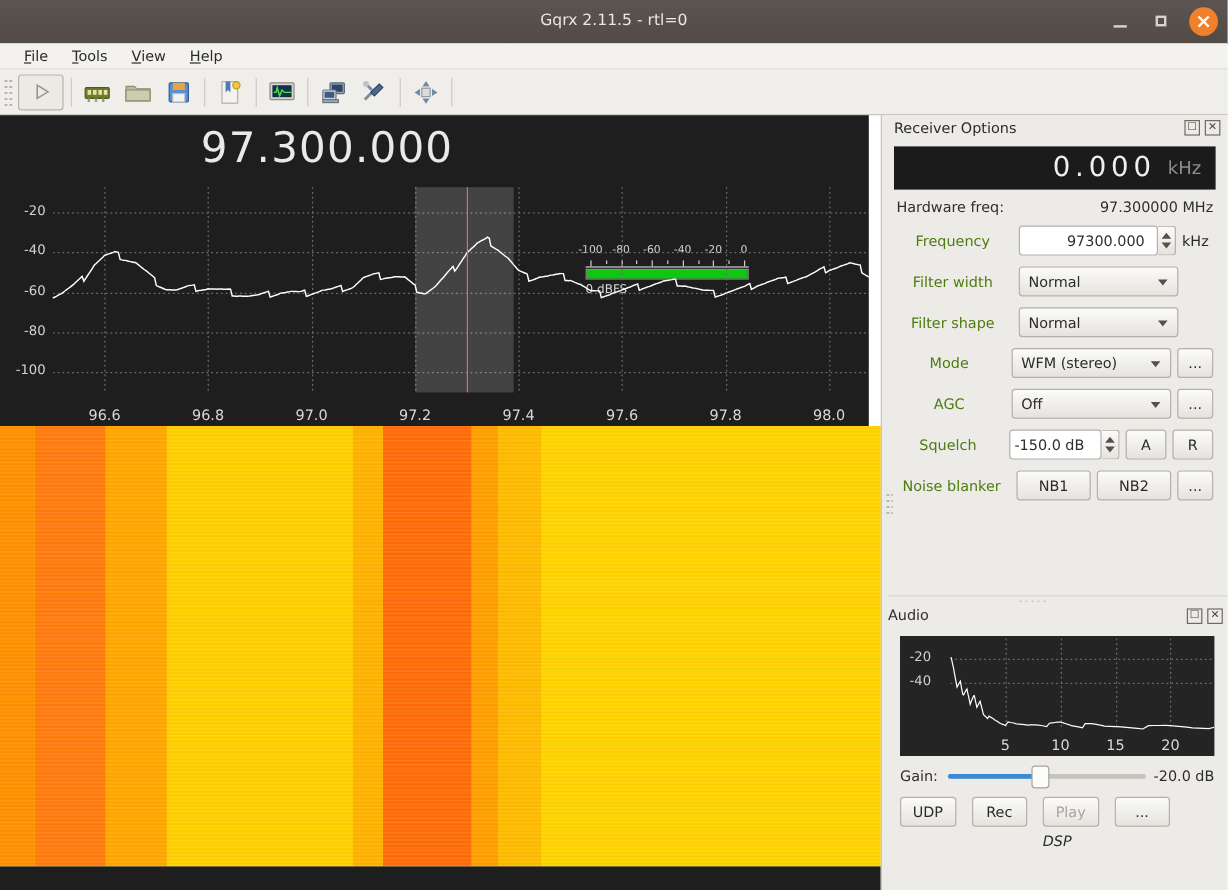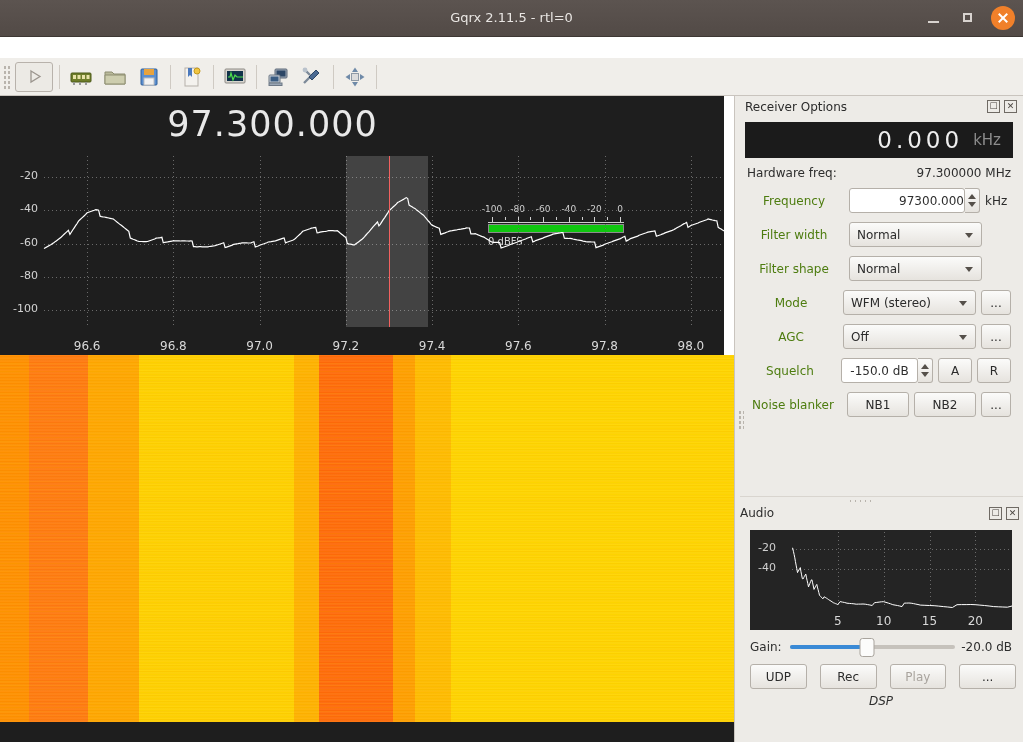--- a/index.html
+++ b/index.html
@@ -85,21 +85,21 @@
   .form{padding:8px 12px 0 12px;}
   .frow{display:flex;align-items:center;margin-bottom:9px;height:25px;}
   .flabel{width:94px;text-align:center;padding-right:8px;font-size:12px;color:#4d7c0f;}
   .fctl{display:flex;align-items:center;gap:5px;flex:1;}
   .combo{position:relative;height:25px;background:linear-gradient(180deg,#fbfbfa,#e6e3de);
      border:1px solid #b5b0a9;border-radius:3px;box-sizing:border-box;display:flex;align-items:center;
      padding-left:7px;font-size:12px;color:#2b2b2b;cursor:pointer;}
   .combo .arrow{position:absolute;right:8px;top:10px;width:0;height:0;
      border-left:4px solid transparent;border-right:4px solid transparent;border-top:5px solid #55504a;}
   .spin{height:25px;background:#fff;border:1px solid #b5b0a9;border-radius:3px;box-sizing:border-box;
-     display:flex;align-items:center;justify-content:flex-end;padding-right:0;font-size:12px;}
+     display:flex;align-items:center;justify-content:flex-end;padding-right:10px;font-size:12px;}
   .spinbtns{width:15px;height:25px;border:1px solid #b5b0a9;border-left:none;border-radius:0 3px 3px 0;
      background:linear-gradient(180deg,#fbfbfa,#e6e3de);box-sizing:border-box;
      display:flex;flex-direction:column;align-items:center;justify-content:center;gap:3px;cursor:pointer;}
   .spinbtns i{display:block;width:0;height:0;border-left:4px solid transparent;border-right:4px solid transparent;}
   .spinbtns i.up{border-bottom:5px solid #55504a;}
   .spinbtns i.dn{border-top:5px solid #55504a;}
   .btn{height:25px;min-width:30px;padding:0 9px;background:linear-gradient(180deg,#fbfbfa,#e6e3de);
      border:1px solid #b5b0a9;border-radius:3px;box-sizing:border-box;display:flex;align-items:center;
      justify-content:center;font-size:12px;color:#2b2b2b;cursor:pointer;}
   .btn.disabled{color:#a9a49e;}
@@ -129,38 +129,44 @@
      background-image:linear-gradient(to bottom,#6a6a6a 1.5px,transparent 1.5px);background-size:1px 4px;}
   .ap-x{position:absolute;bottom:2px;transform:translateX(-50%);color:#d9d9d9;font-size:12px;}
   .gainrow{position:absolute;left:750px;top:637px;width:262px;height:20px;display:flex;align-items:center;}
   .gainrow .glab{font-size:12px;margin-right:8px;}
   .slider{position:relative;flex:1;height:16px;display:flex;align-items:center;}
   .slider .track{position:absolute;left:0;right:0;height:4px;background:#c6c2bc;border-radius:2px;}
   .slider .fill{position:absolute;left:0;height:4px;background:#3a8ad6;border-radius:2px;}
   .slider .knob{position:absolute;width:13px;height:17px;background:#fcfcfb;border:1px solid #a9a49d;
      border-radius:3px;transform:translateX(-50%);cursor:pointer;}
   .gainval{font-size:12px;margin-left:6px;white-space:nowrap;}
-  .audiobtns{position:absolute;left:750px;top:664px;width:266px;display:flex;gap:13px;}
+  .audiobtns{position:absolute;left:750px;top:664px;width:225px;display:flex;gap:13px;}
   .audiobtns .btn{flex:1;height:25px;}
   .dsp{position:absolute;left:750px;top:694px;width:262px;text-align:center;font-size:12px;font-style:italic;}
 </style>
 </head>
 <body>
 
 <div class="app">
 
   <div class="titlebar">
     <div class="ttl">Gqrx 2.11.5 - rtl=0</div>
     <div class="wbtns">
       <div class="wb min"></div>
       <div class="wb max"></div>
       <div class="wb close"></div>
     </div>
   </div>
 
+  <div class="menubar">
+    <div class="menuitem"><u>F</u><span>ile</span></div>
+    <div class="menuitem"><u>T</u><span>ools</span></div>
+    <div class="menuitem"><u>V</u><span>iew</span></div>
+    <div class="menuitem"><u>H</u><span>elp</span></div>
+  </div>
 
   <div class="toolbar">
     <div class="grip"></div>
     <div class="tbtn framed">
       <svg width="15" height="15" viewBox="0 0 15 15">
           <polygon points="4,2 13,7.5 4,13" fill="none" stroke="#9b958e" stroke-width="1.3"></polygon>
         </svg>
     </div>
     <div class="tsep"></div>
     <div class="tbtn">

